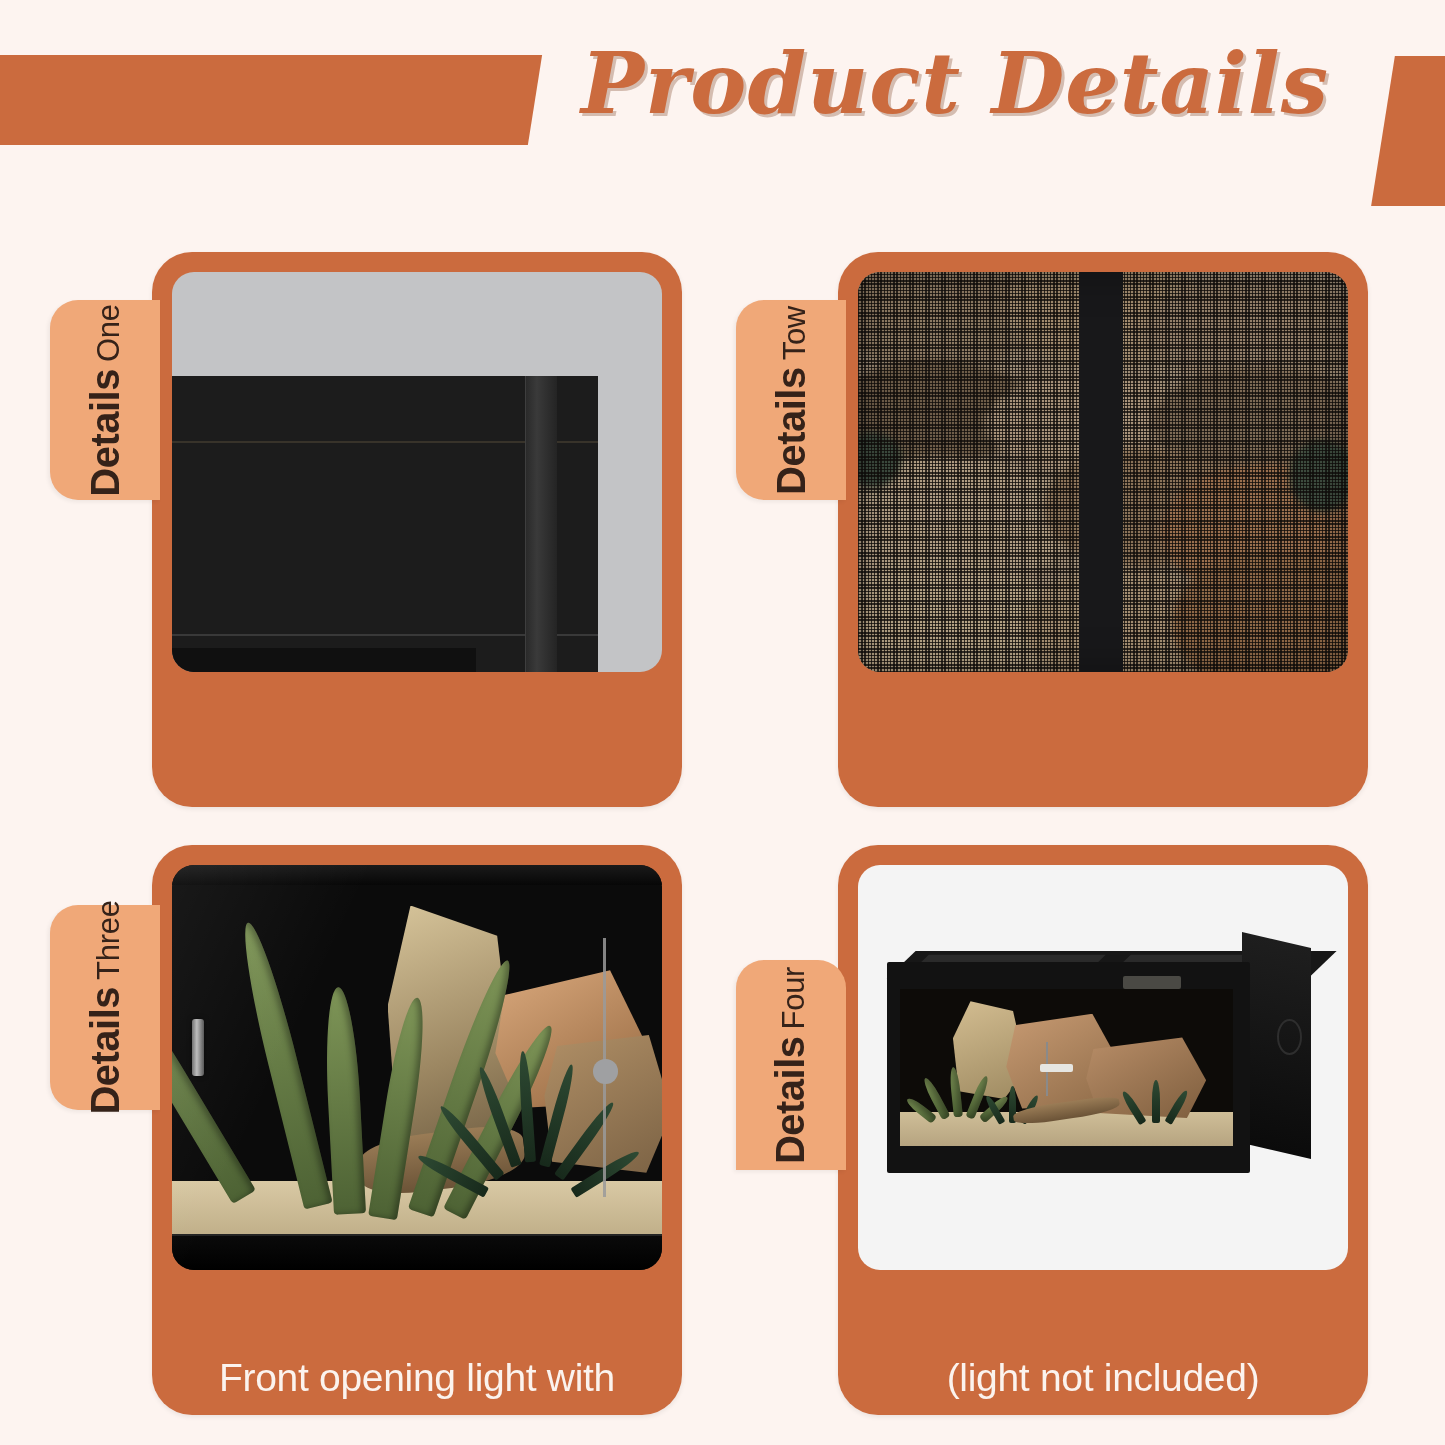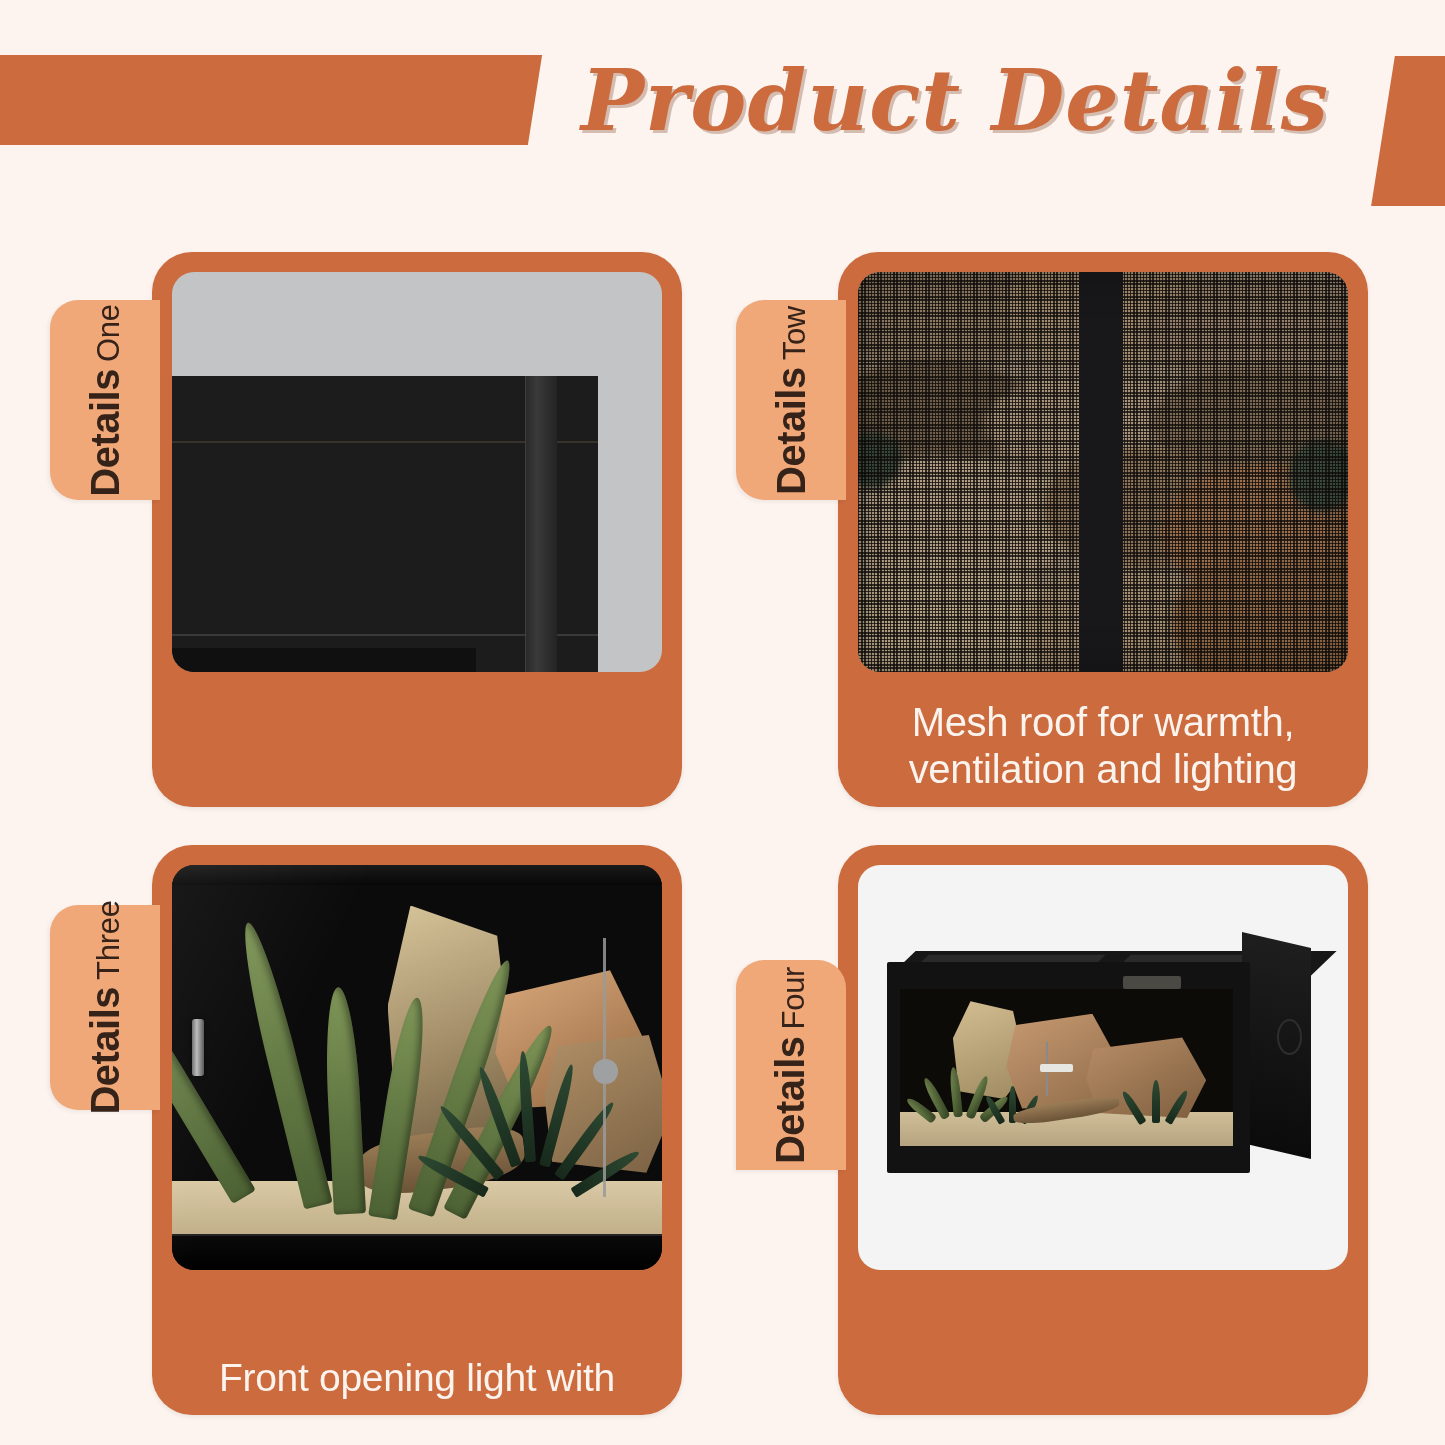--- a/index.html
+++ b/index.html
@@ -40,21 +40,21 @@
     top: 56px;
     width: 80px;
     height: 150px;
     background: #CB6B3E;
     transform: skewX(-9deg);
   }
 
   .header-title {
     position: absolute;
     left: 540px;
-    top: 59px;
+    top: 42px;
     width: 830px;
     text-align: center;
     font-family: "DejaVu Serif", serif;
     font-style: italic;
     font-weight: bold;
     font-size: 84px;
     letter-spacing: 1px;
     color: #CB6B3E;
     text-shadow: 3px 3px 0 rgba(120,60,30,0.30);
     white-space: nowrap;
@@ -381,24 +381,20 @@
         <div class="blob" style="left:-6%;top:72%;width:48%;height:34%;background:#B3A184;"></div>
         <div class="blob" style="left:34%;top:74%;width:40%;height:30%;background:#A38D71;"></div>
         <div class="blob" style="left:64%;top:70%;width:46%;height:36%;background:#8E6847;"></div>
         <div class="blob" style="left:-3%;top:40%;width:12%;height:14%;background:#3C4A3E;"></div>
         <div class="blob" style="left:88%;top:42%;width:14%;height:18%;background:#3E4C3F;"></div>
       </div>
       <div class="mesh-grid"></div>
       <div class="mesh-bar"></div>
       <div class="mesh-vignette"></div>
     </div>
-  </div>
-  <div class="card-caption">
-    <div>Mesh roof for  warmth,</div>
-    <div>ventilation and lighting</div>
   </div>
 </div>
 
 <div class="tab tab-3">
   <div class="tab-inner">
     <span class="tab-word-main">Details</span>
     <span class="tab-word-sub">Three</span>
   </div>
 </div>
 
@@ -495,14 +491,15 @@
         <div class="terra-driftwood" style="left:34%;top:72%;width:32%;height:11%;transform:rotate(-8deg);"></div>
         <div style="position:absolute;left:44%;top:34%;width:2px;height:34%;background:#8A8A8A;"></div>
         <div style="position:absolute;left:42%;top:48%;width:10%;height:5%;background:#E6E6E2;border-radius:2px;"></div>
       </div>
 
       <div class="tank-logo"></div>
       <div class="tank-vent"></div>
     </div>
   </div>
   <div class="card-caption">
+    <div>(light not included)</div>
   </div>
 </div>
 
 </body></html>

